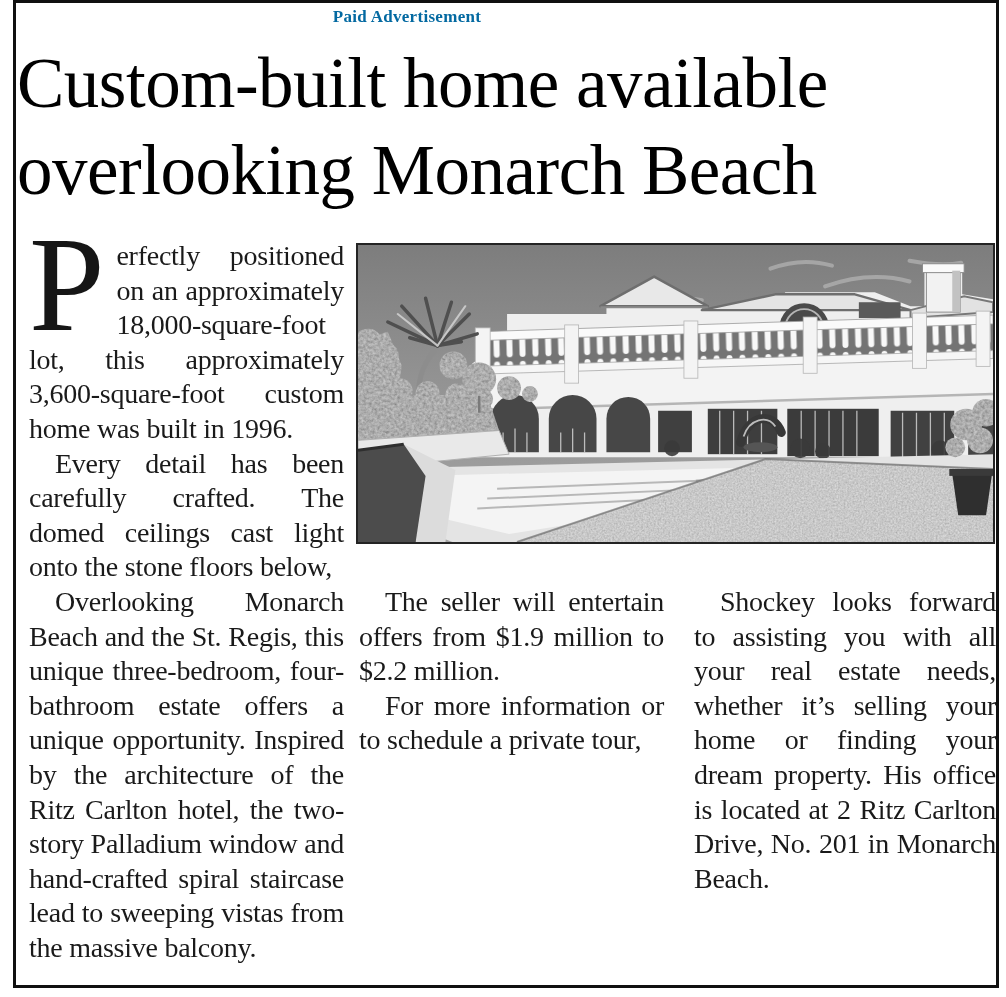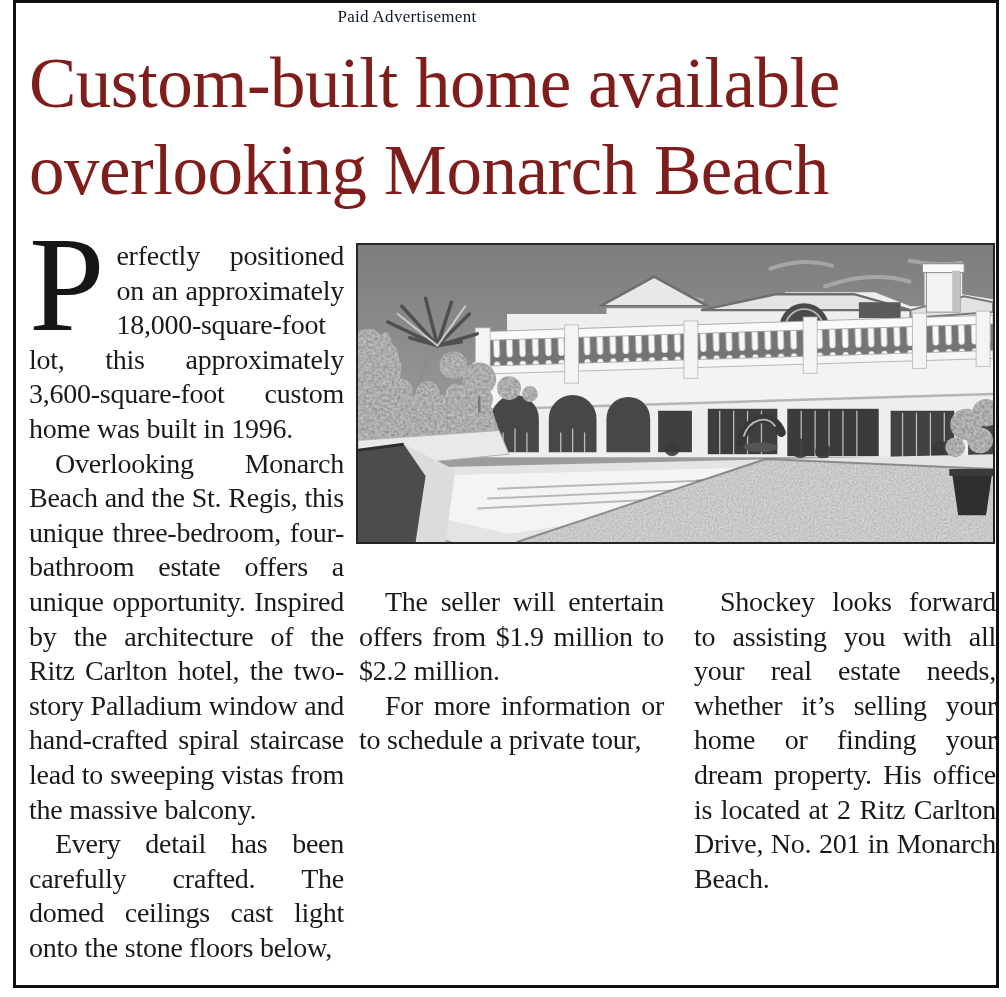--- a/index.html
+++ b/index.html
@@ -6,25 +6,25 @@
   .page{
     position:relative;width:1006px;height:997px;background:#ffffff;
     font-family:"Liberation Serif","DejaVu Serif",serif;color:#1a1a1a;overflow:hidden;
   }
   .frame{
     position:absolute;left:13px;top:0;width:986px;height:988px;
     border:3px solid #101010;box-sizing:border-box;pointer-events:none;
   }
   .kicker{
     position:absolute;left:13px;top:7px;width:788px;text-align:center;
-    font-size:17px;letter-spacing:.3px;color:#0f172a;
+    font-size:17px;letter-spacing:.3px;color:#0369a1;font-weight:bold;
   }
   .headline{
-    position:absolute;left:29px;top:40px;width:964px;margin:0;
-    font-size:71px;line-height:87px;font-weight:400;letter-spacing:-0.5px;color:#7f1d1d;
+    position:absolute;left:17px;top:40px;width:964px;margin:0;
+    font-size:71px;line-height:87px;font-weight:400;letter-spacing:-0.5px;color:#000000;
     white-space:nowrap;
   }
   .photo{
     position:absolute;left:356px;top:243px;width:639px;height:301px;margin:0;
     border:2px solid #242424;box-sizing:border-box;background:#8a8a8a;
   }
   .photo svg{display:block;width:100%;height:100%;}
   .col{
     position:absolute;text-align:justify;font-size:28px;line-height:34.6px;
     letter-spacing:-0.25px;color:#1a1a1a;
@@ -247,22 +247,22 @@
       <g>
         <polygon points="46,202 98,228 88,301 58,301" fill="#dcdcdc"></polygon>
         <polygon points="0,208 46,202 68,234 58,301 0,301" fill="#4c4c4c"></polygon>
         <line x1="0" y1="208" x2="46" y2="202" stroke="#2e2e2e" stroke-width="3"></line>
       </g>
     </svg>
   </figure>
 
   <div class="col" id="col-left">
     <p class="no-indent"><span class="dropcap">P</span><span>erfectly positioned on an approximately 18,000-square-foot lot, this approximately 3,600-square-foot custom home was built in 1996.</span></p>
+    <p>Every detail has been carefully crafted. The domed ceilings cast light onto the stone floors below,</p>
     <p>Overlooking Monarch Beach and the St. Regis, this unique three-bedroom, four-bathroom estate offers a unique opportunity. In­spired by the architecture of the Ritz Carlton hotel, the two-story Palladium win­dow and hand-crafted spiral staircase lead to sweeping vistas from the massive bal­cony.</p>
-    <p>Every detail has been carefully crafted. The domed ceilings cast light onto the stone floors below,</p>
   </div>
 
   <div class="col" id="col-mid">
     <p>The seller will entertain offers from $1.9 million to $2.2 million.</p>
     <p>For more information or to schedule a private tour,</p>
   </div>
 
   <div class="col" id="col-right">
     <p>Shockey looks forward to assisting you with all your real estate needs, whether it’s selling your home or finding your dream prop­erty. His office is located at 2 Ritz Carlton Drive, No. 201 in Monarch Beach.</p>
   </div>

